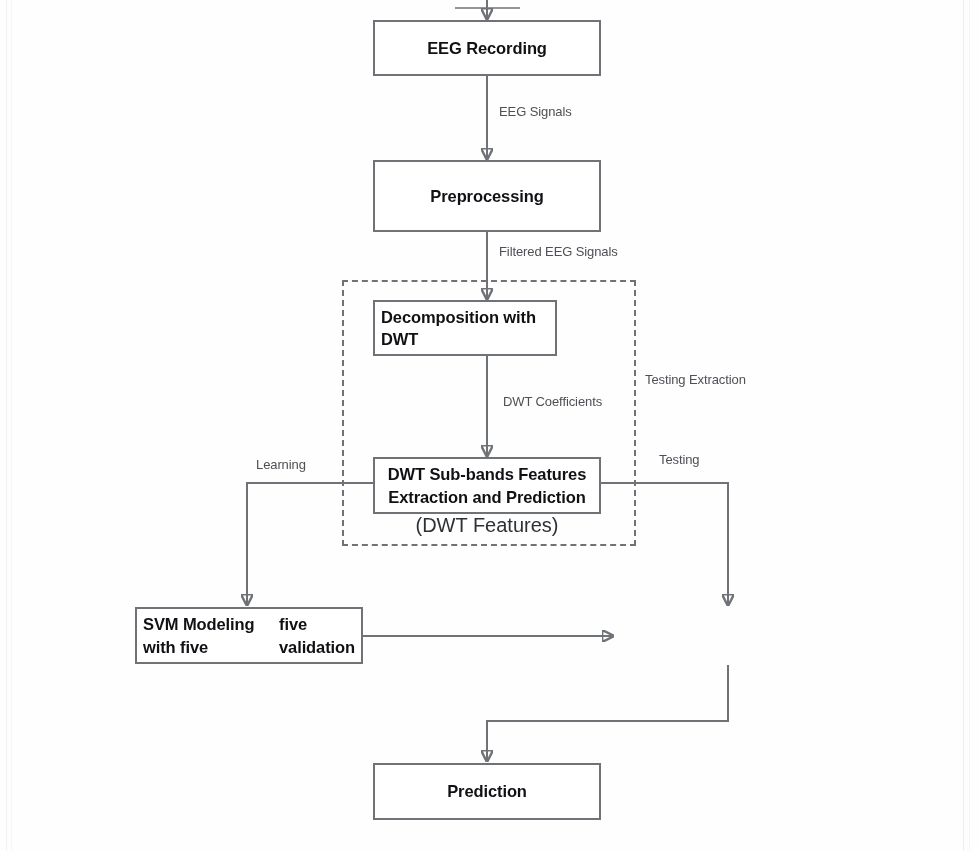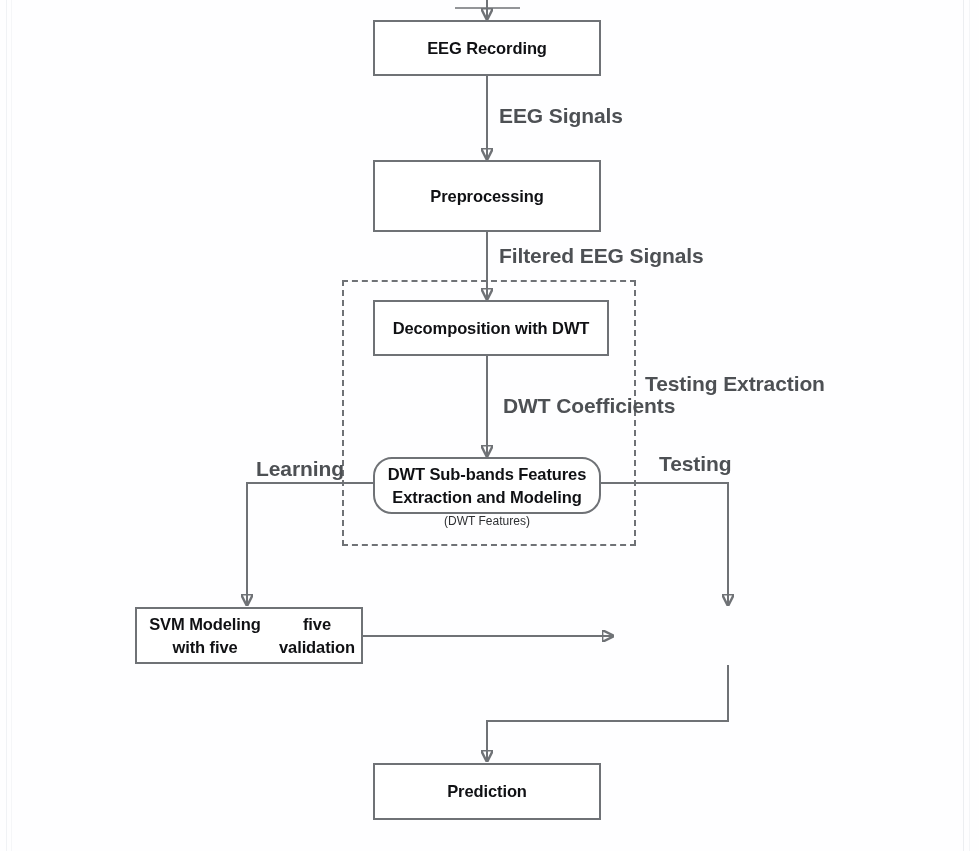--- a/index.html
+++ b/index.html
@@ -33,50 +33,50 @@
 
   
   .node {
     position: absolute;
     box-sizing: border-box;
     border: 2px solid #6f7276;
     background: #ffffff;
     display: flex;
     align-items: center;
     justify-content: center;
-    text-align: center;
+    text-align: left;
     color: #101114;
     font-weight: bold;
     font-size: 16.5px;
     line-height: 1.35;
     letter-spacing: -0.1px;
   }
   .node span { display: block; padding: 0 6px; }
 
   
   .group-box {
     position: absolute;
     box-sizing: border-box;
     border: 2px dashed #6f7276;
     background: transparent;
   }
 
   
   .elabel {
     position: absolute;
     color: #4d5054;
-    font-size: 21px;
-    font-weight: bold;
+    font-size: 13px;
+    font-weight: normal;
     white-space: nowrap;
     letter-spacing: -0.1px;
   }
   .sublabel {
     position: absolute;
     color: #2e3033;
-    font-size: 12px;
+    font-size: 20px;
     font-weight: normal;
     white-space: nowrap;
     text-align: center;
   }
 
   
   #wires {
     position: absolute;
     left: 0;
     top: 0;
@@ -129,27 +129,27 @@
   <div class="group-box" style="left:342px; top:280px; width:294px; height:266px;"></div>
 
   <div class="node" style="left:373px; top:20px; width:228px; height:56px;">
     <span>EEG Recording</span>
   </div>
 
   <div class="node" style="left:373px; top:160px; width:228px; height:72px;">
     <span>Preprocessing</span>
   </div>
 
-  <div class="node" style="left:373px; top:300px; width:236px; height:56px;">
+  <div class="node" style="left:373px; top:300px; width:184px; height:56px;">
     <span>Decomposition with DWT</span>
   </div>
 
-  <div class="node" style="left:373px; top:457px; width:228px; height:57px; flex-direction:column; justify-content:center;border-radius:19px;">
+  <div class="node" style="left:373px; top:457px; width:228px; height:57px; flex-direction:column; justify-content:center;">
     <span>DWT Sub-bands Features</span>
-    <span>Extraction and Modeling</span>
+    <span>Extraction and Prediction</span>
   </div>
 
   <div class="node" style="left:135px; top:607px; width:228px; height:57px; flex-direction:row; justify-content:center;">
     <span>SVM Modeling with five</span>
     <span>five validation</span>
   </div>
 
 
   <div class="node" style="left:373px; top:763px; width:228px; height:57px;">
     <span>Prediction</span>

